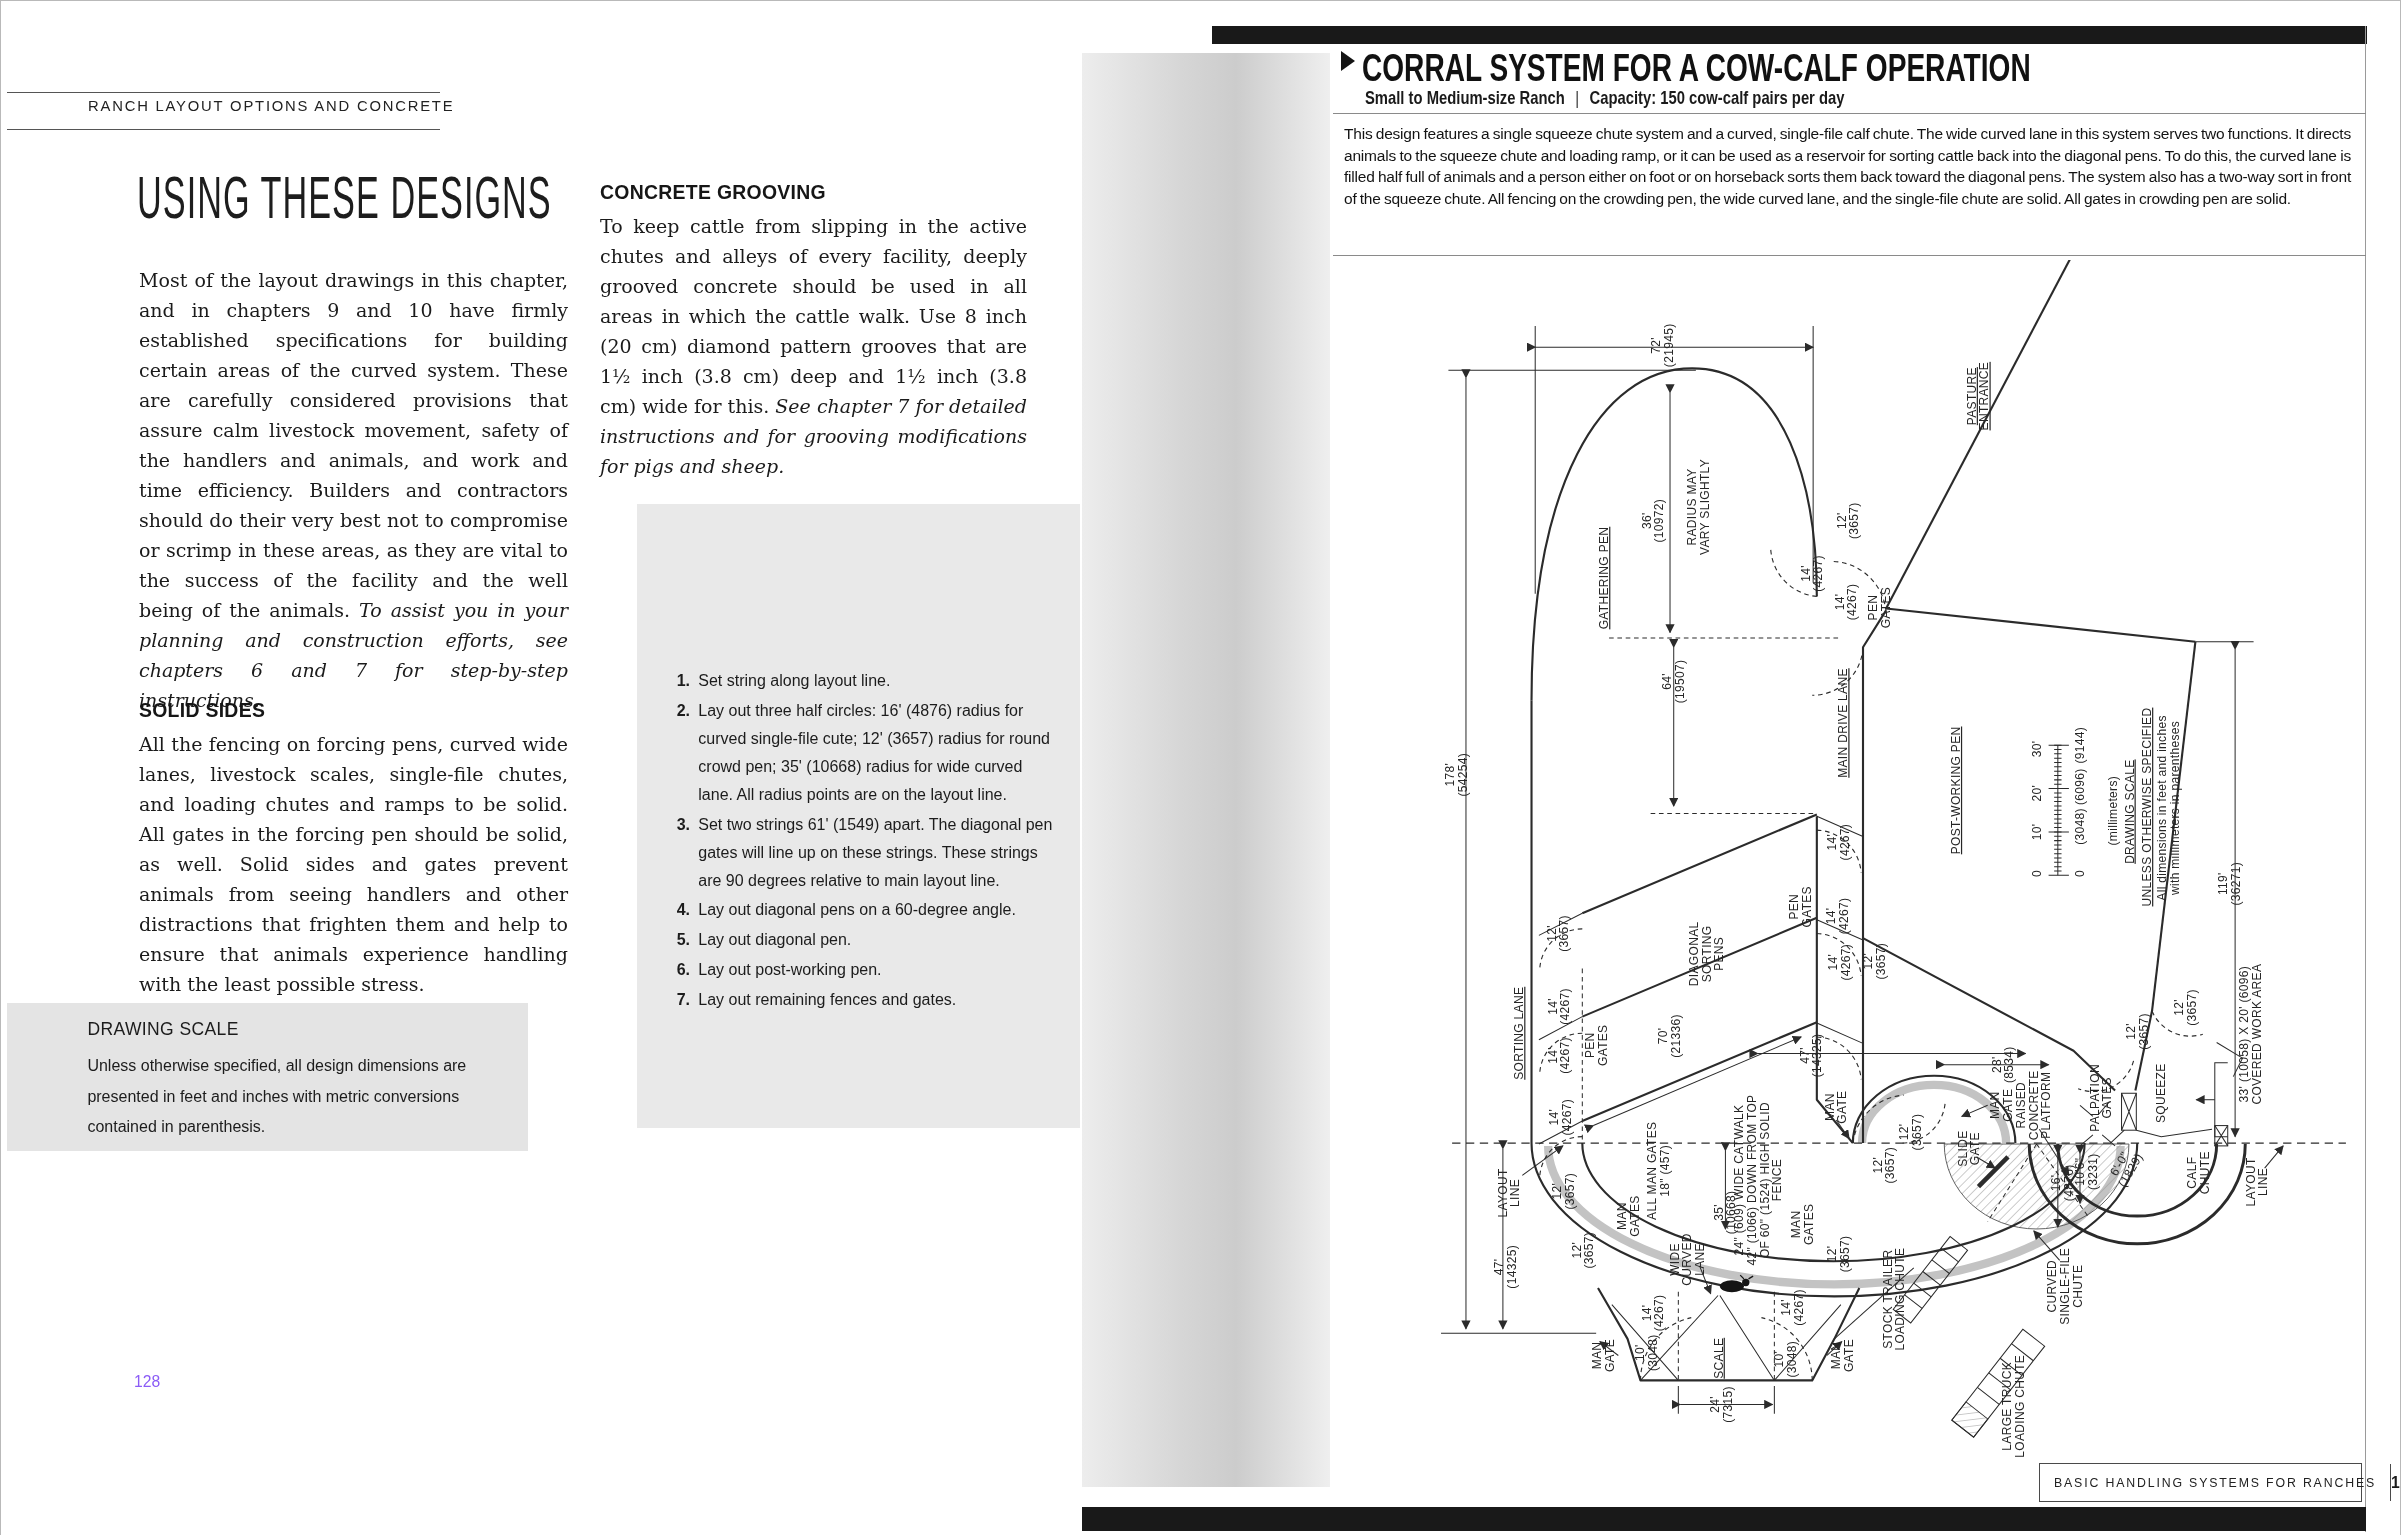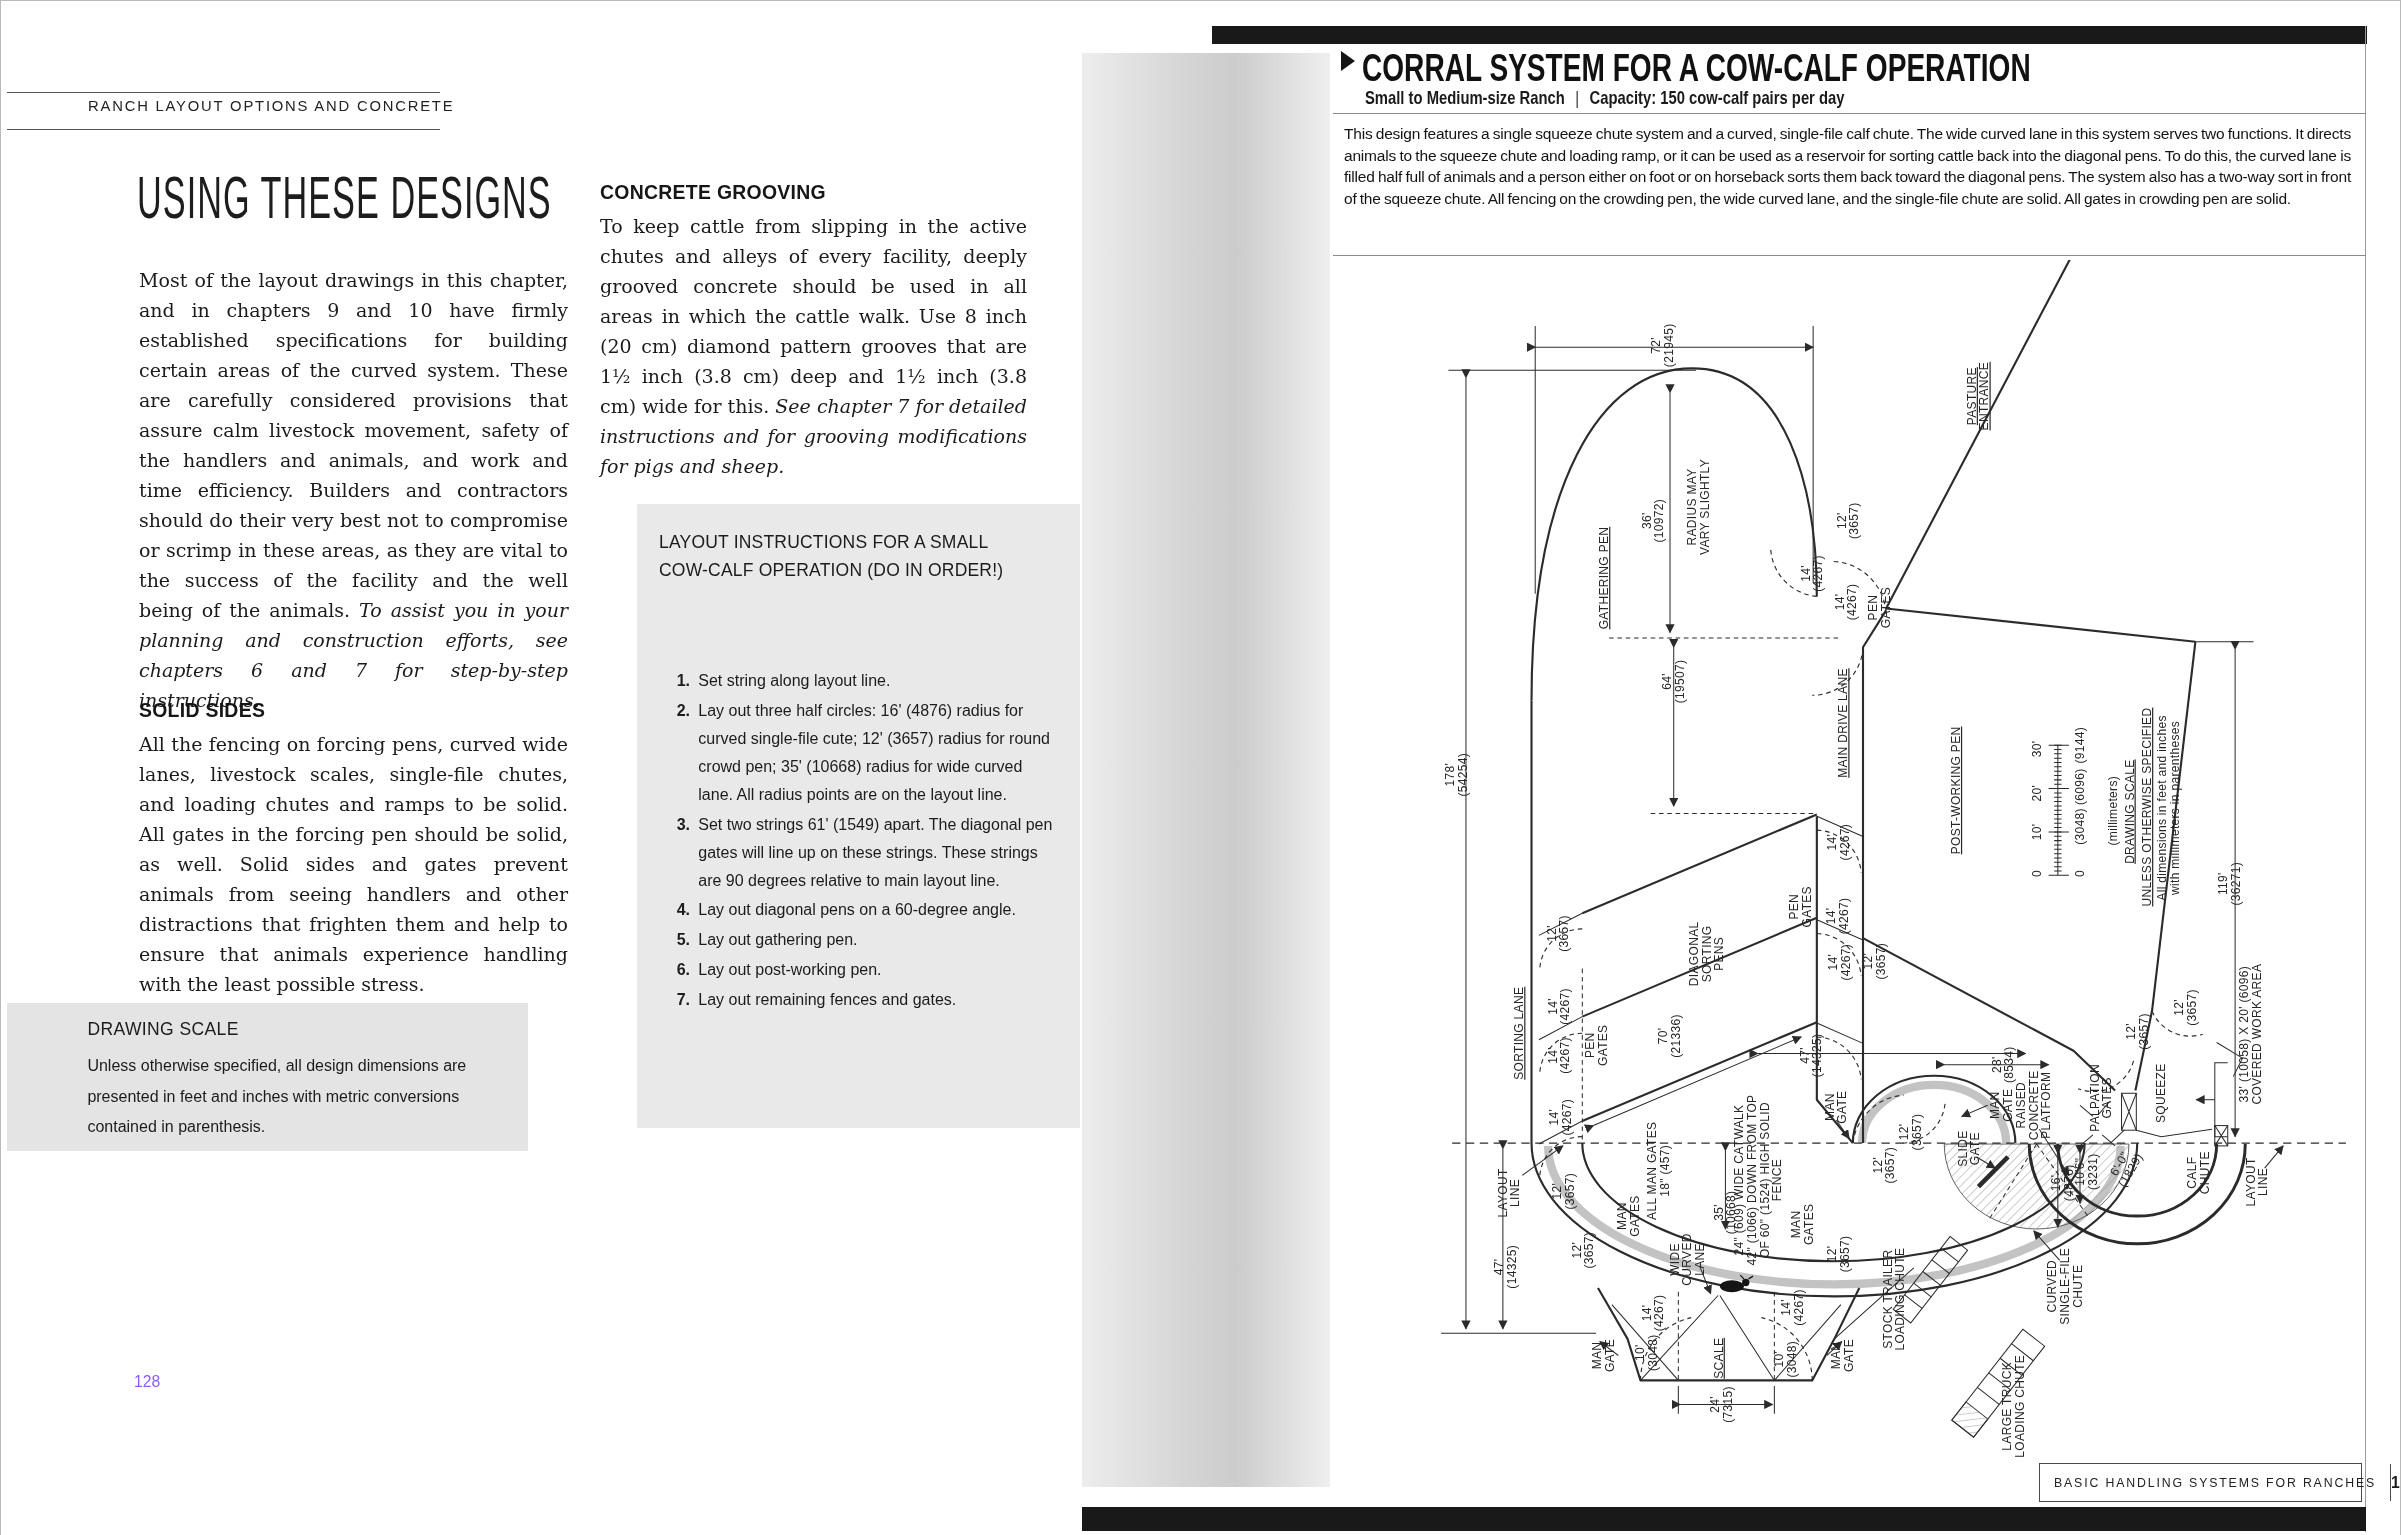--- a/index.html
+++ b/index.html
@@ -93,41 +93,40 @@
 <div class="pagenum" style="left:134px;top:1373px;">128</div>
 
 <div class="abs h-sans" style="left:600px;top:181px;">CONCRETE GROOVING</div>
 <div class="abs serif" style="left:600px;top:211px;width:427px;">
   <span>To keep cattle from slipping in the active chutes and alleys of every facility, deeply grooved concrete should be used in all areas in which the cattle walk. Use 8 inch (20 cm) diamond pattern grooves that are 1½ inch (3.8 cm) deep and 1½ inch (3.8 cm) wide for this. </span><i>See chapter 7 for detailed instructions and for grooving modifications for pigs and sheep.</i>
 </div>
 
 <div class="gutter"></div>
 
 <div class="instrbox">
-  <div class="ib-head">LAYOUT INSTRUCTIONS FOR A SMALL COW-CALF OPERATION (DO IN ORDER!)</div>
   <div class="steps">
       <div class="li">
         <span class="num">1.</span>
         <span>Set string along layout line.</span>
       </div>
       <div class="li">
         <span class="num">2.</span>
         <span>Lay out three half circles: 16' (4876) radius for curved single-file cute; 12' (3657) radius for round crowd pen; 35' (10668) radius for wide curved lane. All radius points are on the layout line.</span>
       </div>
       <div class="li">
         <span class="num">3.</span>
         <span>Set two strings 61' (1549) apart. The diagonal pen gates will line up on these strings. These strings are 90 degrees relative to main layout line.</span>
       </div>
       <div class="li">
         <span class="num">4.</span>
         <span>Lay out diagonal pens on a 60-degree angle.</span>
       </div>
       <div class="li">
         <span class="num">5.</span>
-        <span>Lay out gathering pen.</span>
+        <span>Lay out diagonal pen.</span>
       </div>
       <div class="li">
         <span class="num">6.</span>
         <span>Lay out post-working pen.</span>
       </div>
       <div class="li">
         <span class="num">7.</span>
         <span>Lay out remaining fences and gates.</span>
       </div>
     </div>

